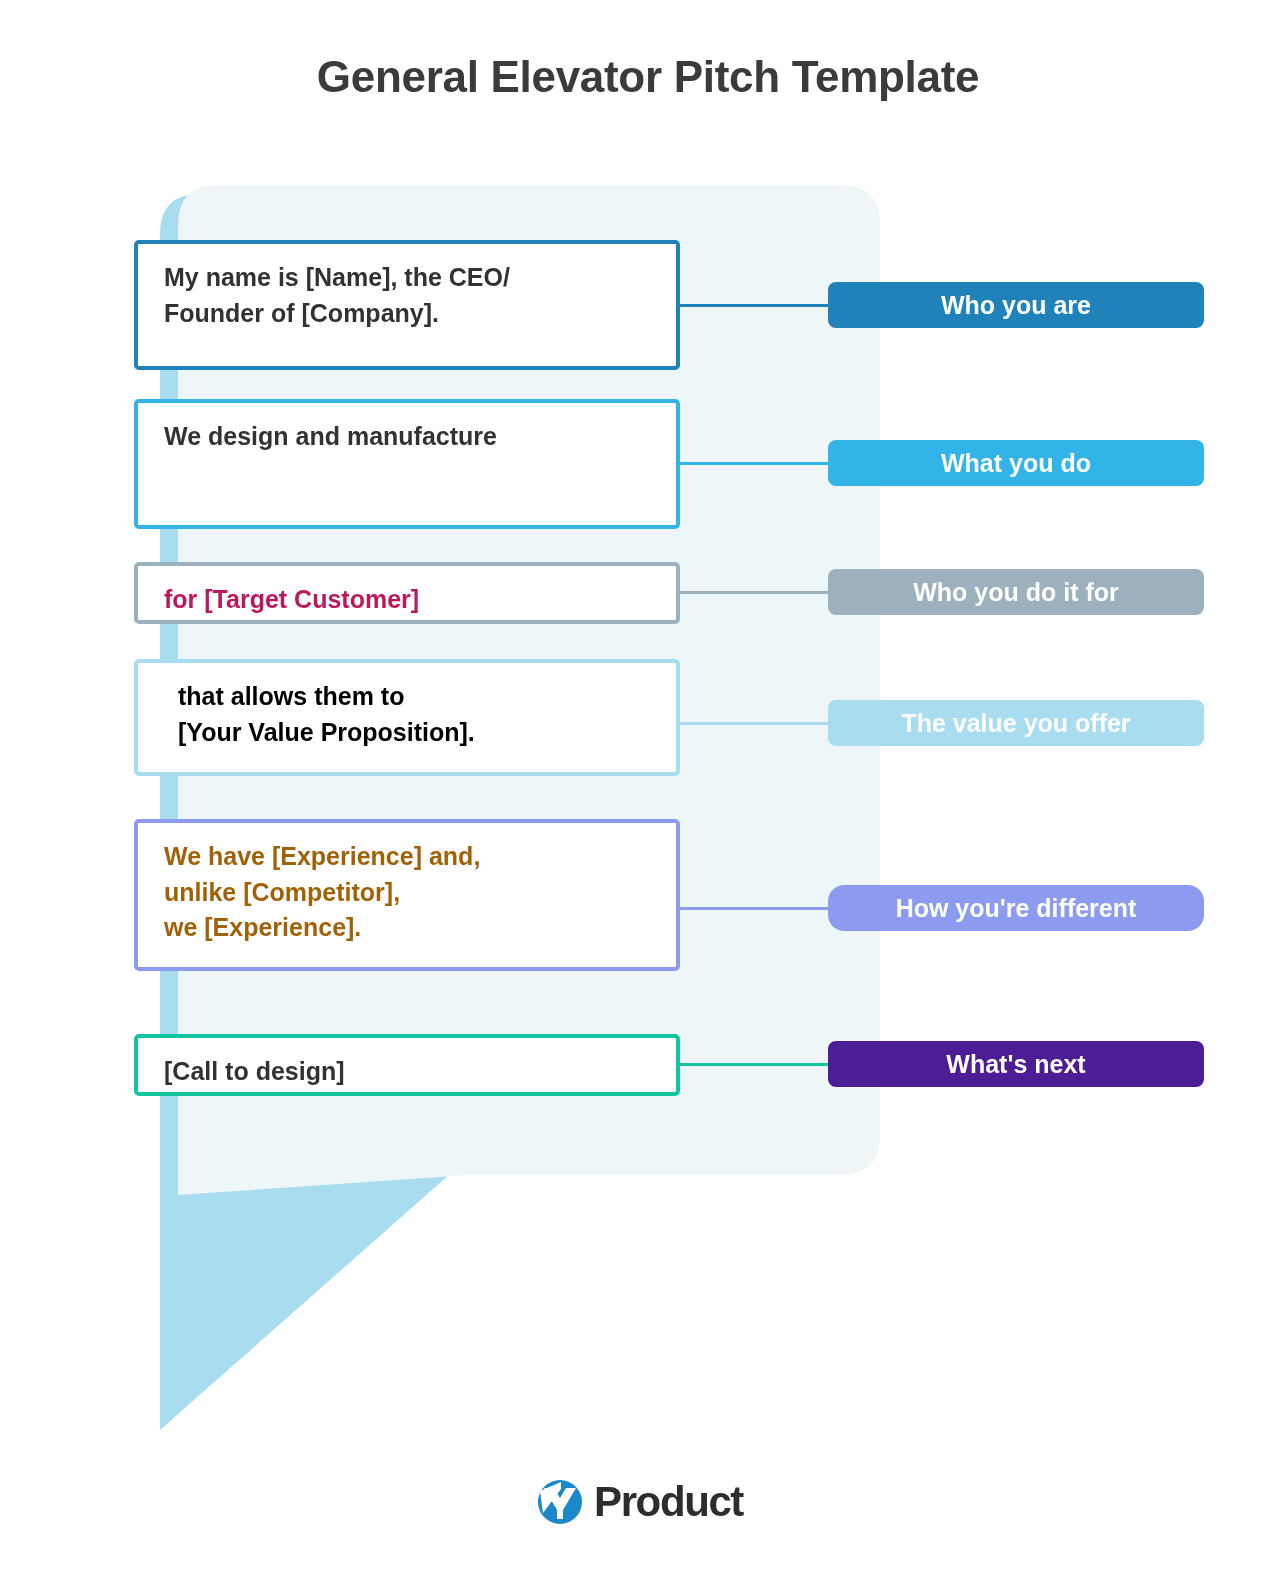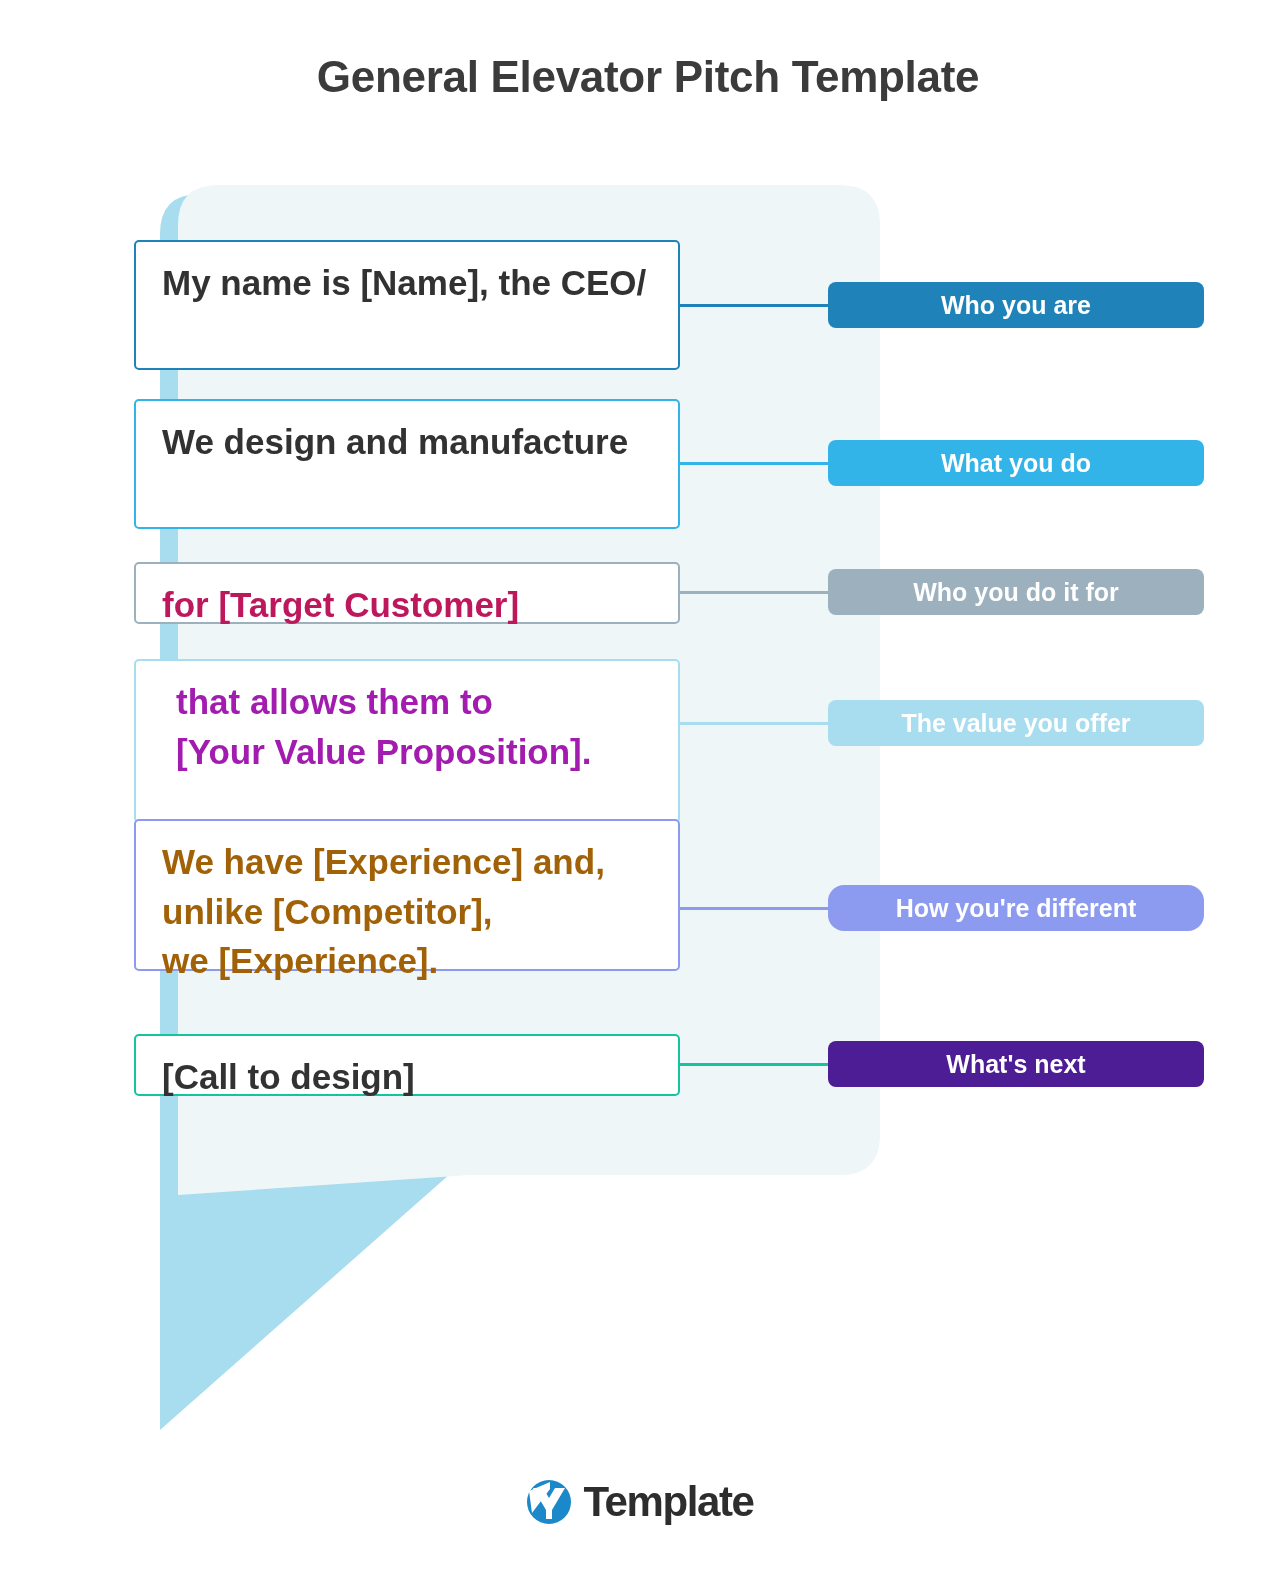--- a/index.html
+++ b/index.html
@@ -55,25 +55,25 @@
     position: absolute;
     left: 0;
     width: 1280px;
     height: 0;
   }
   .textbox {
     position: absolute;
     left: 134px;
     box-sizing: border-box;
     background: #ffffff;
-    border: 2px solid #701a75;
+    border: 4px solid #701a75;
     border-radius: 5px;
     padding: 16px 26px;
     width: 546px;
-    font-size: 35px;
+    font-size: 25px;
     font-weight: bold;
     color: #323232;
     line-height: 1.42;
   }
   .textbox .line {
     white-space: nowrap;
   }
   .connector {
     position: absolute;
     left: 680px;
@@ -146,20 +146,21 @@
              Q 100 0 140 0
              Z" fill="#eff6f8"></path>
   </svg>
 
 </div>
 
 <div class="row">
   <div class="connector" style="top: 304px; background: rgb(31, 130, 184);"></div>
   <div class="textbox" style="top: 240px; height: 130px; border-color: rgb(31, 130, 184); color: rgb(50, 50, 50);">
     <div class="line">My name is [Name], the CEO/</div>
+    <div class="line">Founder of [Company].</div>
   </div>
   <div class="pill" style="top: 282px; background: rgb(31, 130, 184); color: rgb(255, 255, 255);">Who you are</div>
 </div>
 
 <div class="row">
   <div class="connector" style="top: 462px; background: rgb(51, 180, 232);"></div>
   <div class="textbox" style="top: 399px; height: 130px; border-color: rgb(51, 180, 232); color: rgb(50, 50, 50);">
     <div class="line">We design and manufacture</div>
   </div>
   <div class="pill" style="top: 440px; background: rgb(51, 180, 232); color: rgb(255, 255, 255);">What you do</div>
@@ -168,21 +169,21 @@
 <div class="row">
   <div class="connector" style="top: 591px; background: rgb(156, 176, 189);"></div>
   <div class="textbox" style="top: 562px; height: 62px; border-color: rgb(156, 176, 189); color: #be185d;">
     <div class="line">for [Target Customer]</div>
   </div>
   <div class="pill" style="top: 569px; background: rgb(156, 176, 189); color: rgb(255, 255, 255);">Who you do it for</div>
 </div>
 
 <div class="row">
   <div class="connector" style="top: 722px; background: rgb(168, 220, 239);"></div>
-  <div class="textbox" style="top: 659px; height: 164px; border-color: rgb(168, 220, 239); color: #a21caf; padding-left: 40px;">
+  <div class="textbox" style="top: 659px; height: 117px; border-color: rgb(168, 220, 239); color: #000000; padding-left: 40px;">
     <div class="line">that allows them to</div>
     <div class="line">[Your Value Proposition].</div>
   </div>
   <div class="pill" style="top: 700px; background: rgb(168, 220, 239); color: rgb(255, 255, 255);">The value you offer</div>
 </div>
 
 <div class="row">
   <div class="connector" style="top: 907px; background: rgb(140, 155, 240);"></div>
   <div class="textbox" style="top: 819px; height: 152px; border-color: rgb(140, 155, 240); color: #a16207;">
     <div class="line">We have [Experience] and,</div>
@@ -199,14 +200,14 @@
   </div>
   <div class="pill" style="top: 1041px; background: #4c1d95; color: rgb(255, 255, 255);">What's next</div>
 </div>
 
 <div id="logo">
   <svg id="logo-mark" width="46" height="46" viewBox="0 0 46 46">
     <circle cx="23" cy="23" r="22" fill="#1b88c9"></circle>
     <path d="M 7 9 L 17 9 L 23 19 L 29 9 L 39 9 L 26 31 L 26 40 L 20 40 L 20 31 Z" fill="#ffffff"></path>
     <path d="M 6 34 L 24 10 L 24 3 L 3 12 Z" fill="#ffffff"></path>
   </svg>
-  <span id="logo-text">Template</span>
+  <span id="logo-text">Product</span>
 </div>
 
 </body></html>

